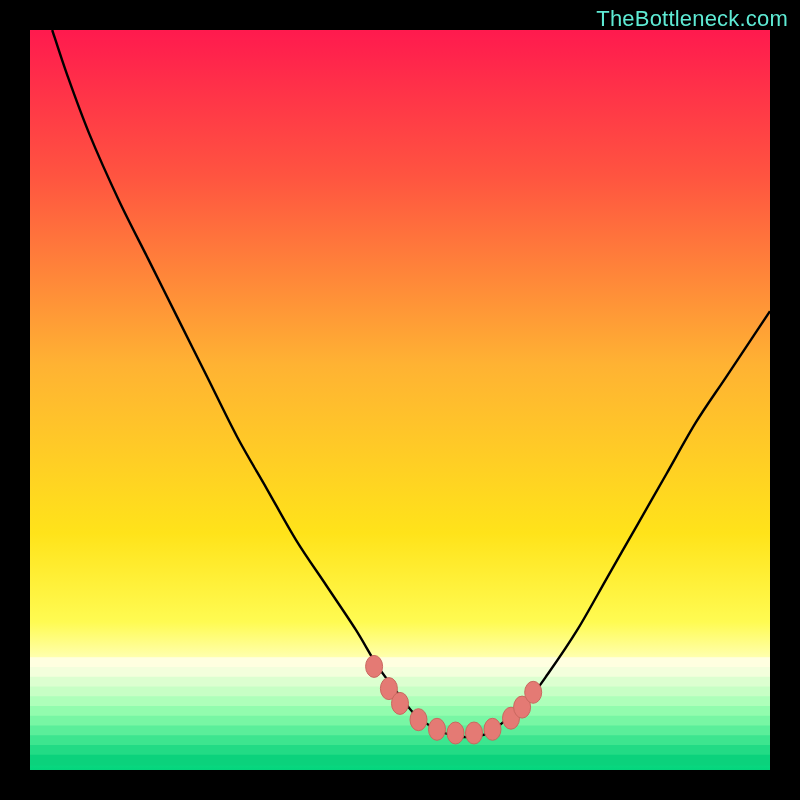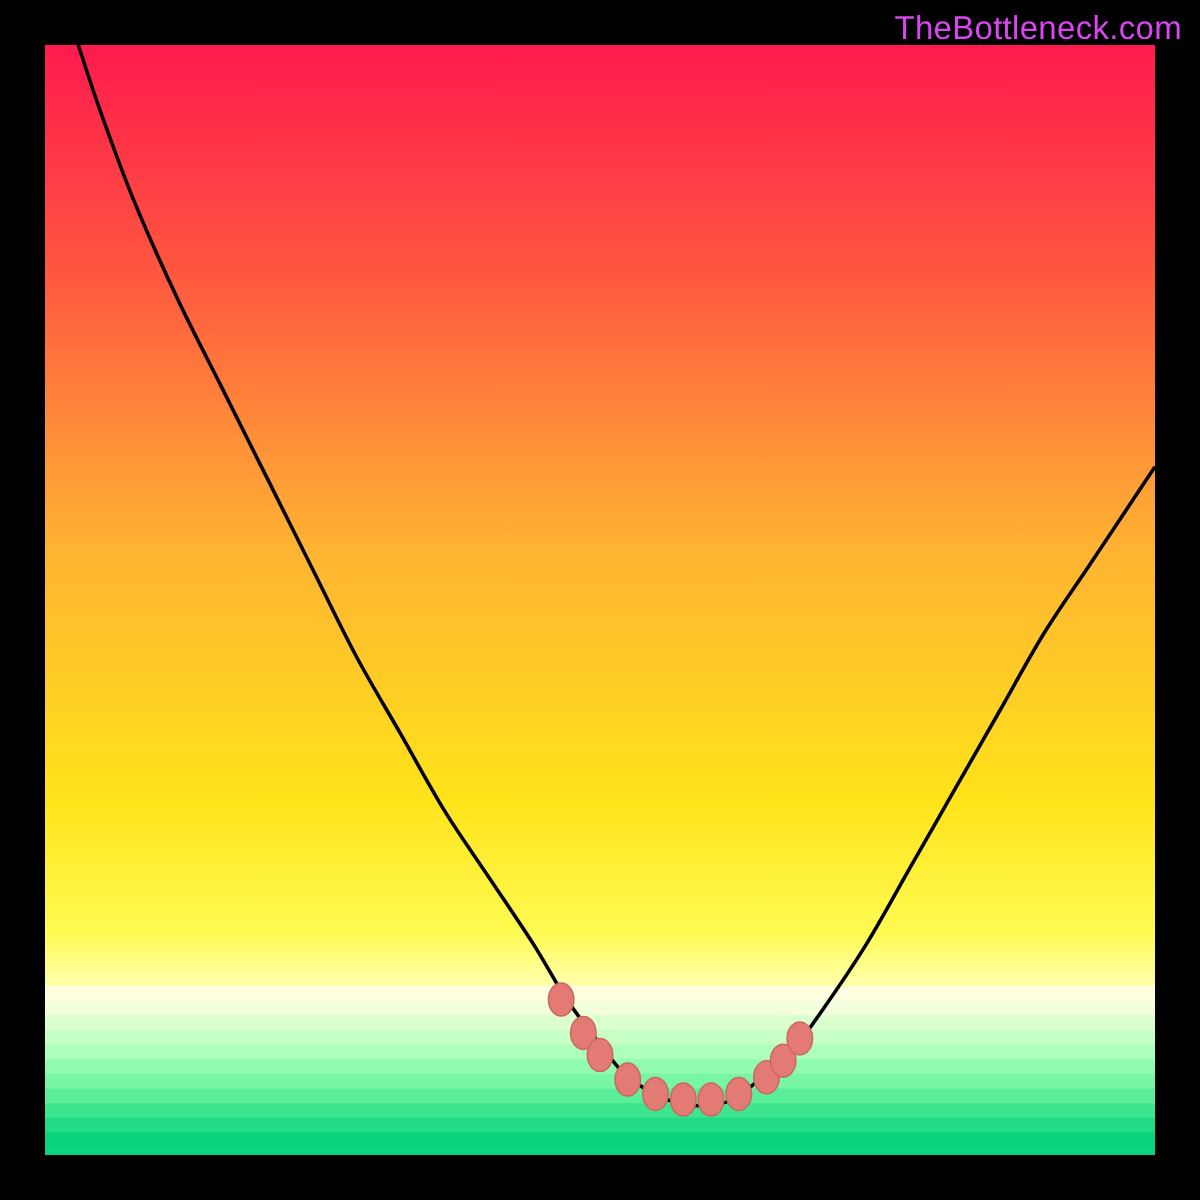--- a/index.html
+++ b/index.html
@@ -23,21 +23,21 @@
     position: absolute;
     left: 30px;
     top: 30px;
     width: 740px;
     height: 740px;
   }
   .watermark {
     position: absolute;
     top: 6px;
     right: 12px;
-    color: #d946ef;
+    color: #5eead4;
     font-size: 22px;
     font-weight: 500;
     letter-spacing: 0.2px;
     user-select: none;
   }
   svg { display: block; }
 </style>
 </head>
 <body>
 

